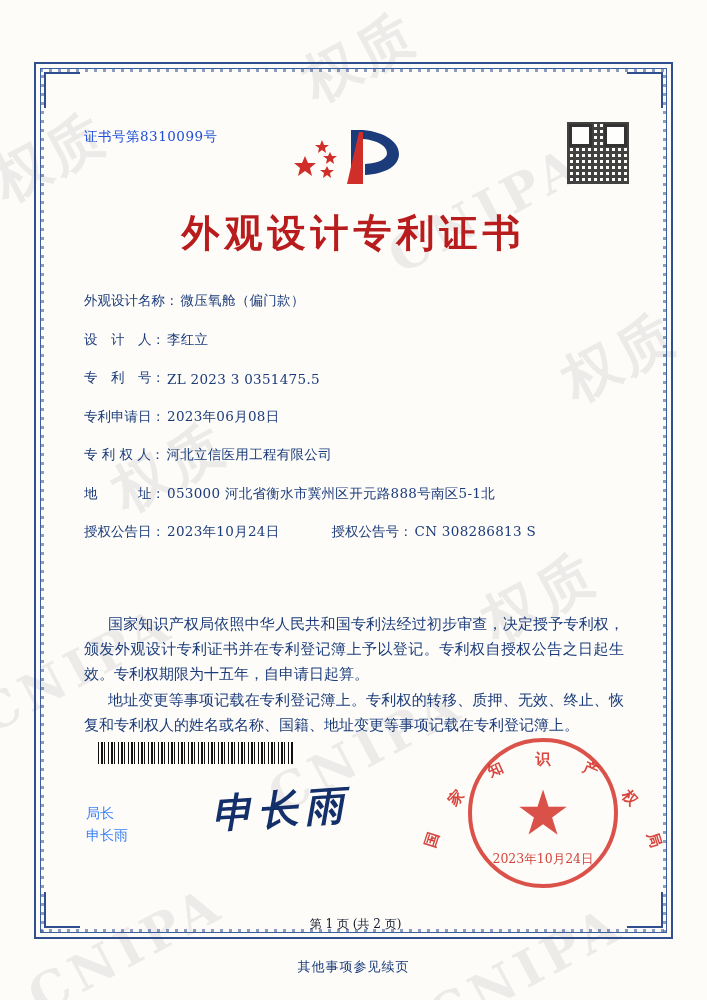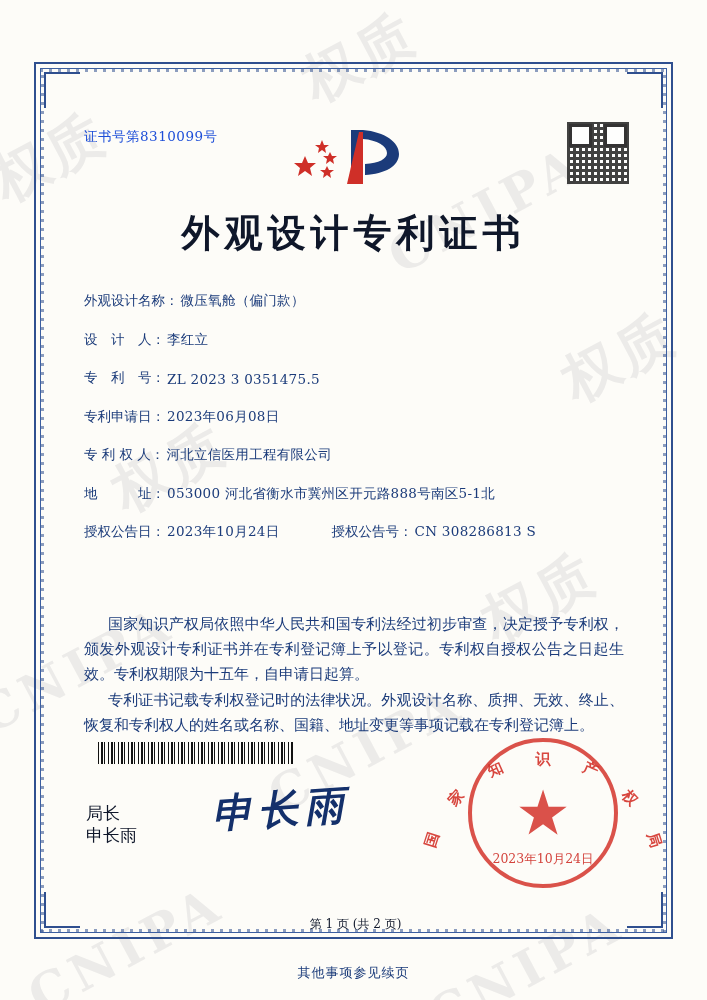--- a/index.html
+++ b/index.html
@@ -130,21 +130,21 @@
 
   .title {
     position: absolute;
     left: 0;
     right: 0;
     top: 208px;
     text-align: center;
     font-size: 38px;
     font-weight: bold;
     letter-spacing: 5px;
-    color: #0f172a;
+    color: #b91c1c;
     font-family: "DejaVu Serif", "Liberation Serif", serif;
   }
 
   
   .fields {
     position: absolute;
     left: 84px;
     top: 292px;
     width: 540px;
     color: #1b3b7a;
@@ -195,22 +195,22 @@
       #111 0 1px, transparent 1px 3px,
       #111 3px 5px, transparent 5px 6px,
       #111 6px 7px, transparent 7px 10px);
   }
 
   
   .sig-block {
     position: absolute;
     left: 86px;
     top: 802px;
-    font-size: 17px;
-    color: #0f172a;
+    font-size: 14px;
+    color: #3b82f6;
     line-height: 22px;
   }
   .signature {
     position: absolute;
     left: 212px;
     top: 782px;
     font-size: 40px;
     color: #14306b;
     font-family: "DejaVu Serif", serif;
     font-style: italic;
@@ -282,21 +282,20 @@
     color: #0f172a;
   }
   .footnote {
     position: absolute;
     left: 0; right: 0;
     top: 958px;
     text-align: center;
     font-size: 13px;
     color: #1b3b7a;
     letter-spacing: 1px;
-    margin-top: 6px;
   }
 </style>
 </head>
 <body>
 
 <div class="page">
 
   <div class="watermark-layer">
     <div class="wm wm-cn" style="left:-10px; top:120px; transform:rotate(-28deg);">权质</div>
     <div class="wm wm-en" style="left:380px; top:180px; transform:rotate(-28deg);">CNIPA</div>
@@ -368,21 +367,21 @@
       <span class="field-label">授权公告日：</span>
       <span class="field-value">2023年10月24日</span>
       <span class="col2">
         <span class="field-label">授权公告号：</span>
         <span class="field-value">CN 308286813 S</span>
       </span>
     </div>
   </div>
 
   <div class="para p1">国家知识产权局依照中华人民共和国专利法经过初步审查，决定授予专利权，颁发外观设计专利证书并在专利登记簿上予以登记。专利权自授权公告之日起生效。专利权期限为十五年，自申请日起算。</div>
-  <div class="para p2">专利证书记载专利权登记时的法律状况。外观设计名称、质押、无效、终止、恢复和专利权人的姓名或名称、国籍、地址变更等事项记载在专利登记簿上。</div>
+  <div class="para p2">地址变更等事项记载在专利登记簿上。专利权的转移、质押、无效、终止、恢复和专利权人的姓名或名称、国籍、地址变更等事项记载在专利登记簿上。</div>
 
   <div class="barcode"></div>
 
   <div class="signature">申长雨</div>
   <div class="sig-block">
     <div>局长</div>
     <div>申长雨</div>
   </div>
 
   <div class="seal">

